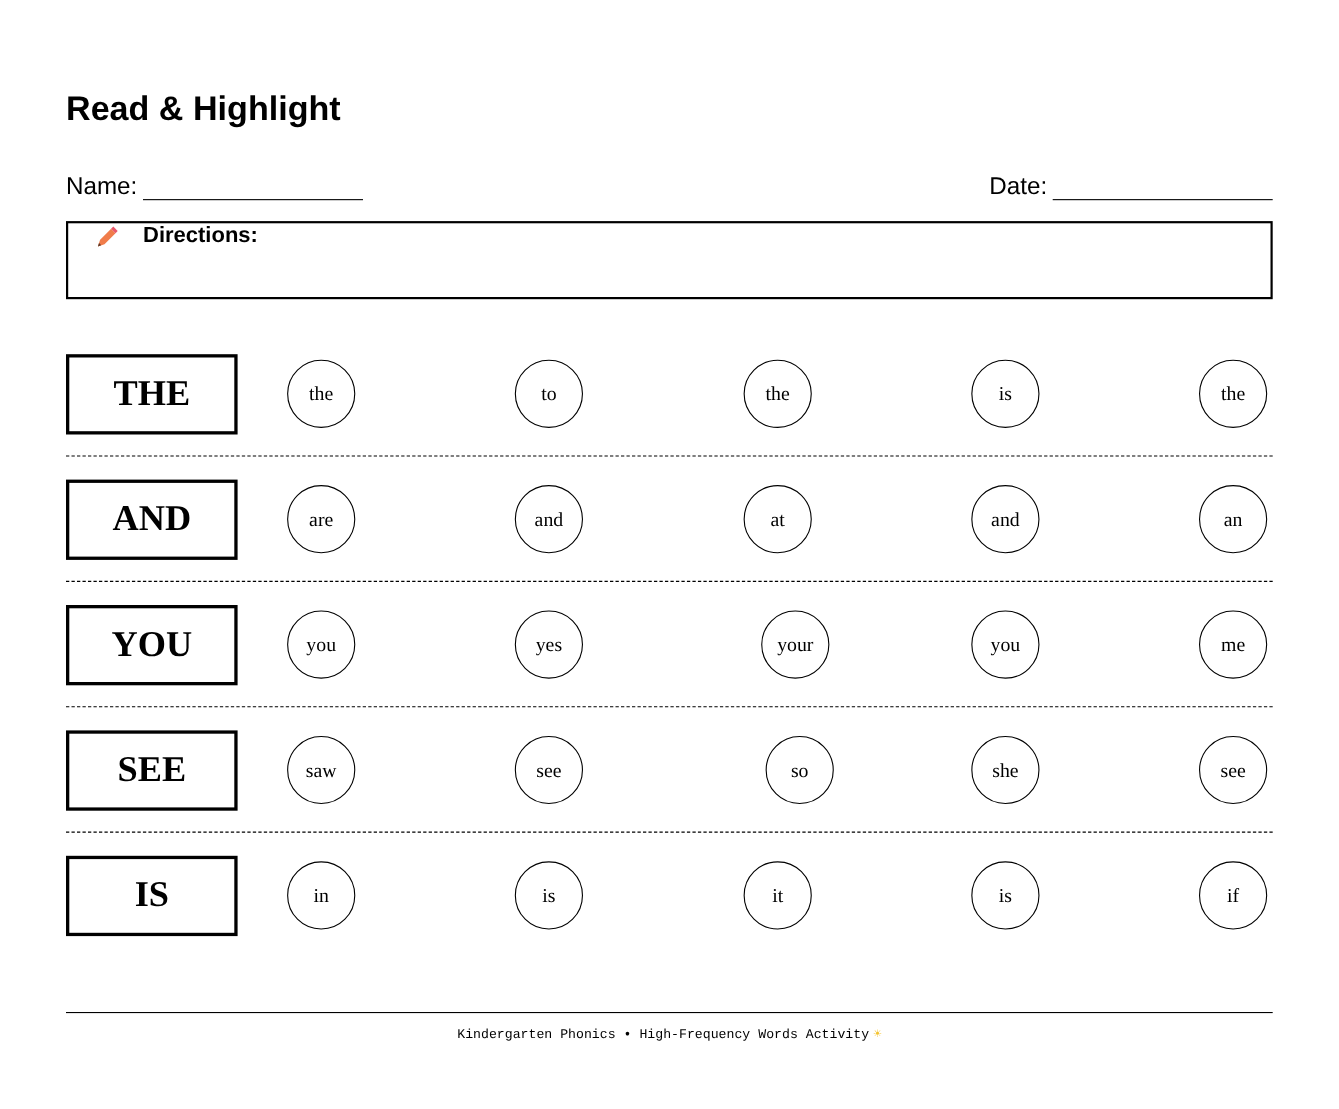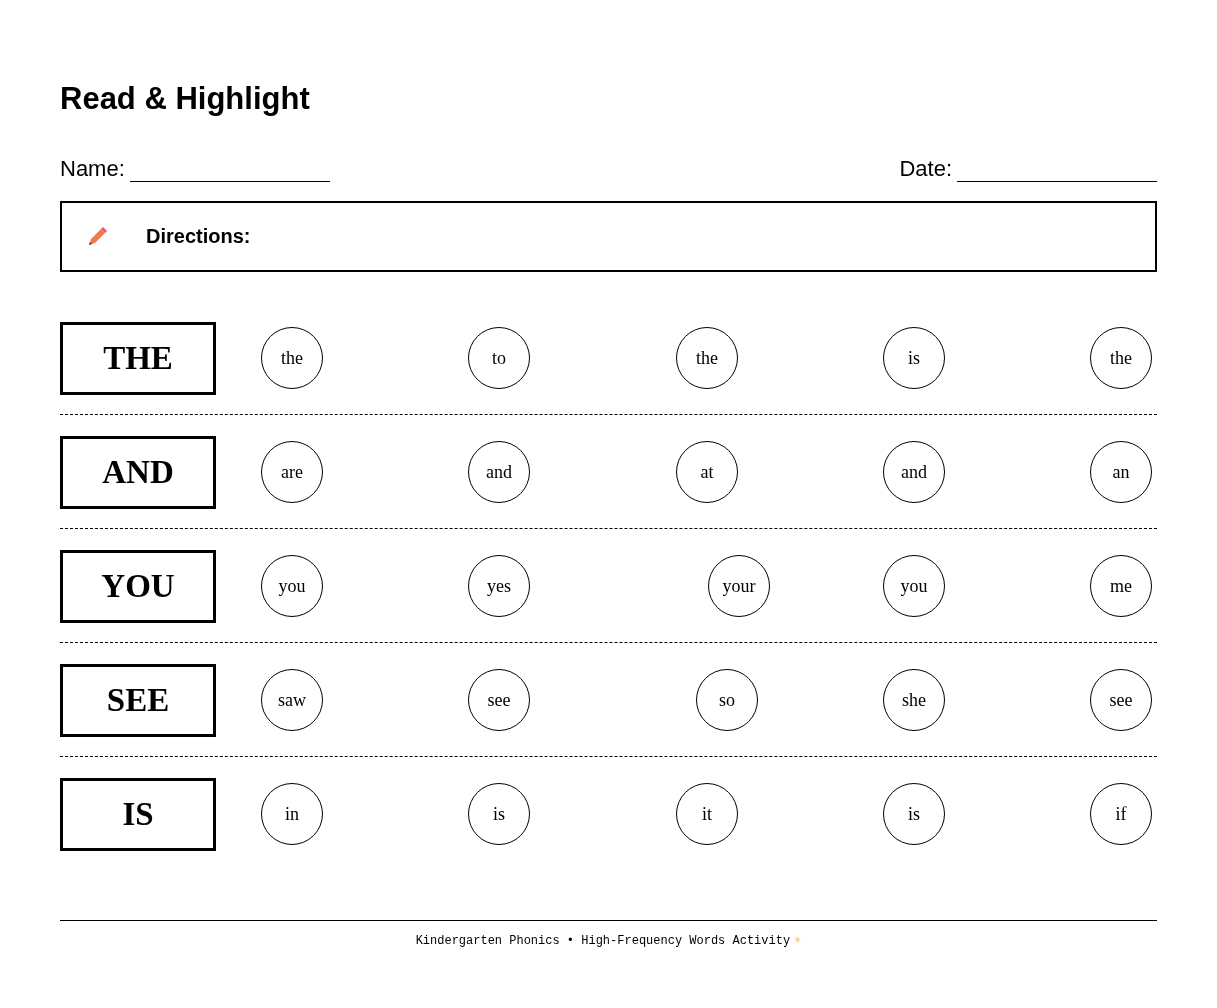--- a/index.html
+++ b/index.html
@@ -5,21 +5,21 @@
     * { box-sizing: border-box; margin: 0; padding: 0; }
     html, body { width: 1217px; height: 1008px; background: #ffffff; }
     body { font-family: "Liberation Sans", sans-serif; color: #000; position: relative; }
     .page { position: absolute; left: 60px; top: 0; width: 1097px; }
     .title { position: absolute; top: 80px; left: 0; font-size: 31px; font-weight: bold; line-height: 38px; text-align: center; }
     .fields { position: absolute; top: 156px; left: 0; width: 1097px; height: 24px; font-size: 22px; }
     .field { position: absolute; top: 0; display: flex; align-items: flex-end; }
     .field.name { left: 0; }
     .field.date { right: 0; }
     .field .line { display: inline-block; width: 200px; border-bottom: 1px solid #000; margin-left: 5px; height: 17px; }
-    .directions { position: absolute; top: 201px; left: 0; width: 1097px; height: 71px; border: 2px solid #000; display: flex; align-items: center; padding-left: 22px; font-size: 20px; gap: 16px; }
+    .directions { position: absolute; top: 201px; left: 0; width: 1097px; height: 71px; border: 2px solid #000; display: flex; align-items: flex-start; padding-left: 22px; font-size: 20px; }
     .directions .pencil { width: 26px; height: 26px; margin-right: 20px; display: inline-flex; align-items: center; justify-content: center; }
     .directions b { margin-right: 6px; }
     .rows { position: absolute; top: 322px; left: 0; width: 1097px; font-family: Liberation Serif, serif; }
     .row { position: relative; height: 114px; }
     .row .sep { position: absolute; left: 0; right: 0; top: 92px; border-top: 1px dashed #000; }
     .wordbox { position: absolute; left: 0; top: 0; width: 156px; height: 73px; border: 3px solid #000; display: flex; align-items: center; justify-content: center; font-size: 33px; font-weight: bold; }
     .circle { position: absolute; top: 5px; width: 62px; height: 62px; border: 1px solid #000; border-radius: 50%; display: flex; align-items: center; justify-content: center; font-size: 18px; }
     .footer { position: absolute; top: 920px; left: 0; width: 1097px; border-top: 1px solid #000; }
     .footer-text { position: absolute; top: 933px; left: 0; width: 1097px; text-align: center; font-size: 12px; font-family: Liberation Mono, monospace; }
     .sun { display: inline-block; margin-left: 4px; color: #f4c430; }
@@ -68,21 +68,21 @@
       <div class="circle" style="left:408px">and</div>
       <div class="circle" style="left:616px">at</div>
       <div class="circle" style="left:823px">and</div>
       <div class="circle" style="left:1030px">an</div>
       <div class="sep"></div>
     </div>
     <div class="row">
       <div class="wordbox">YOU</div>
       <div class="circle" style="left:201px">you</div>
       <div class="circle" style="left:408px">yes</div>
-      <div class="circle" style="left:648px">your</div>
+      <div class="circle" style="left:632px">your</div>
       <div class="circle" style="left:823px">you</div>
       <div class="circle" style="left:1030px">me</div>
       <div class="sep"></div>
     </div>
     <div class="row">
       <div class="wordbox">SEE</div>
       <div class="circle" style="left:201px">saw</div>
       <div class="circle" style="left:408px">see</div>
       <div class="circle" style="left:636px">so</div>
       <div class="circle" style="left:823px">she</div>

